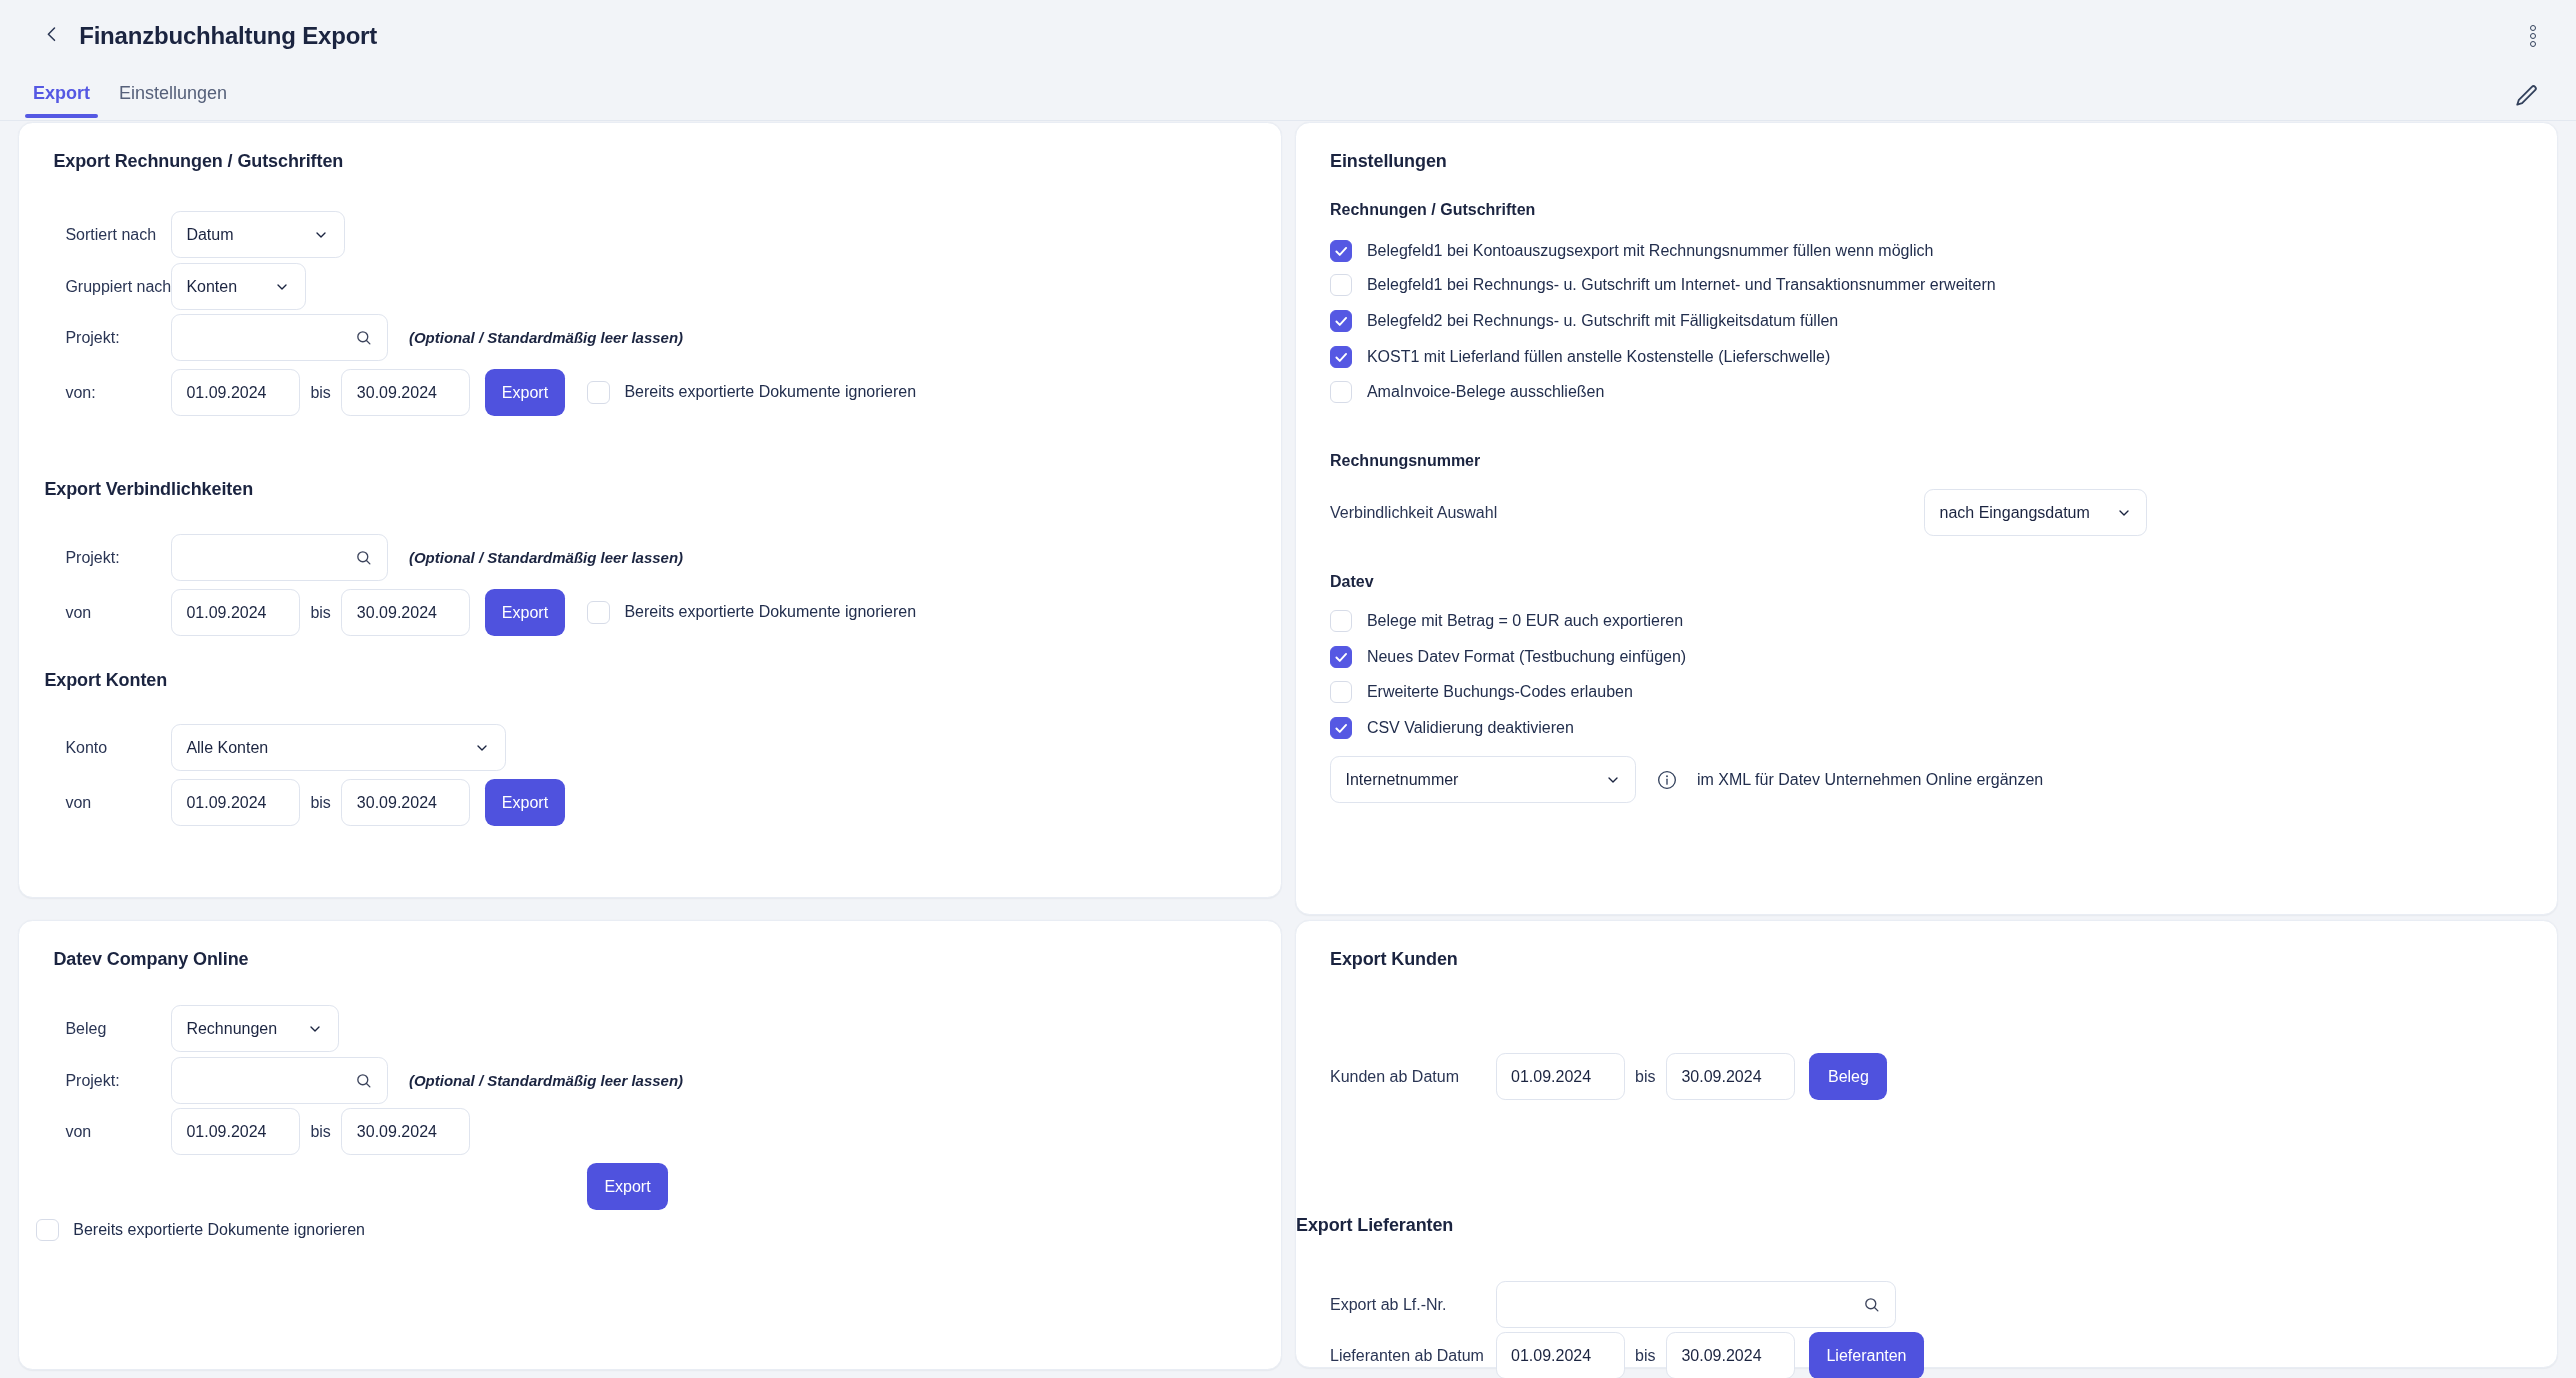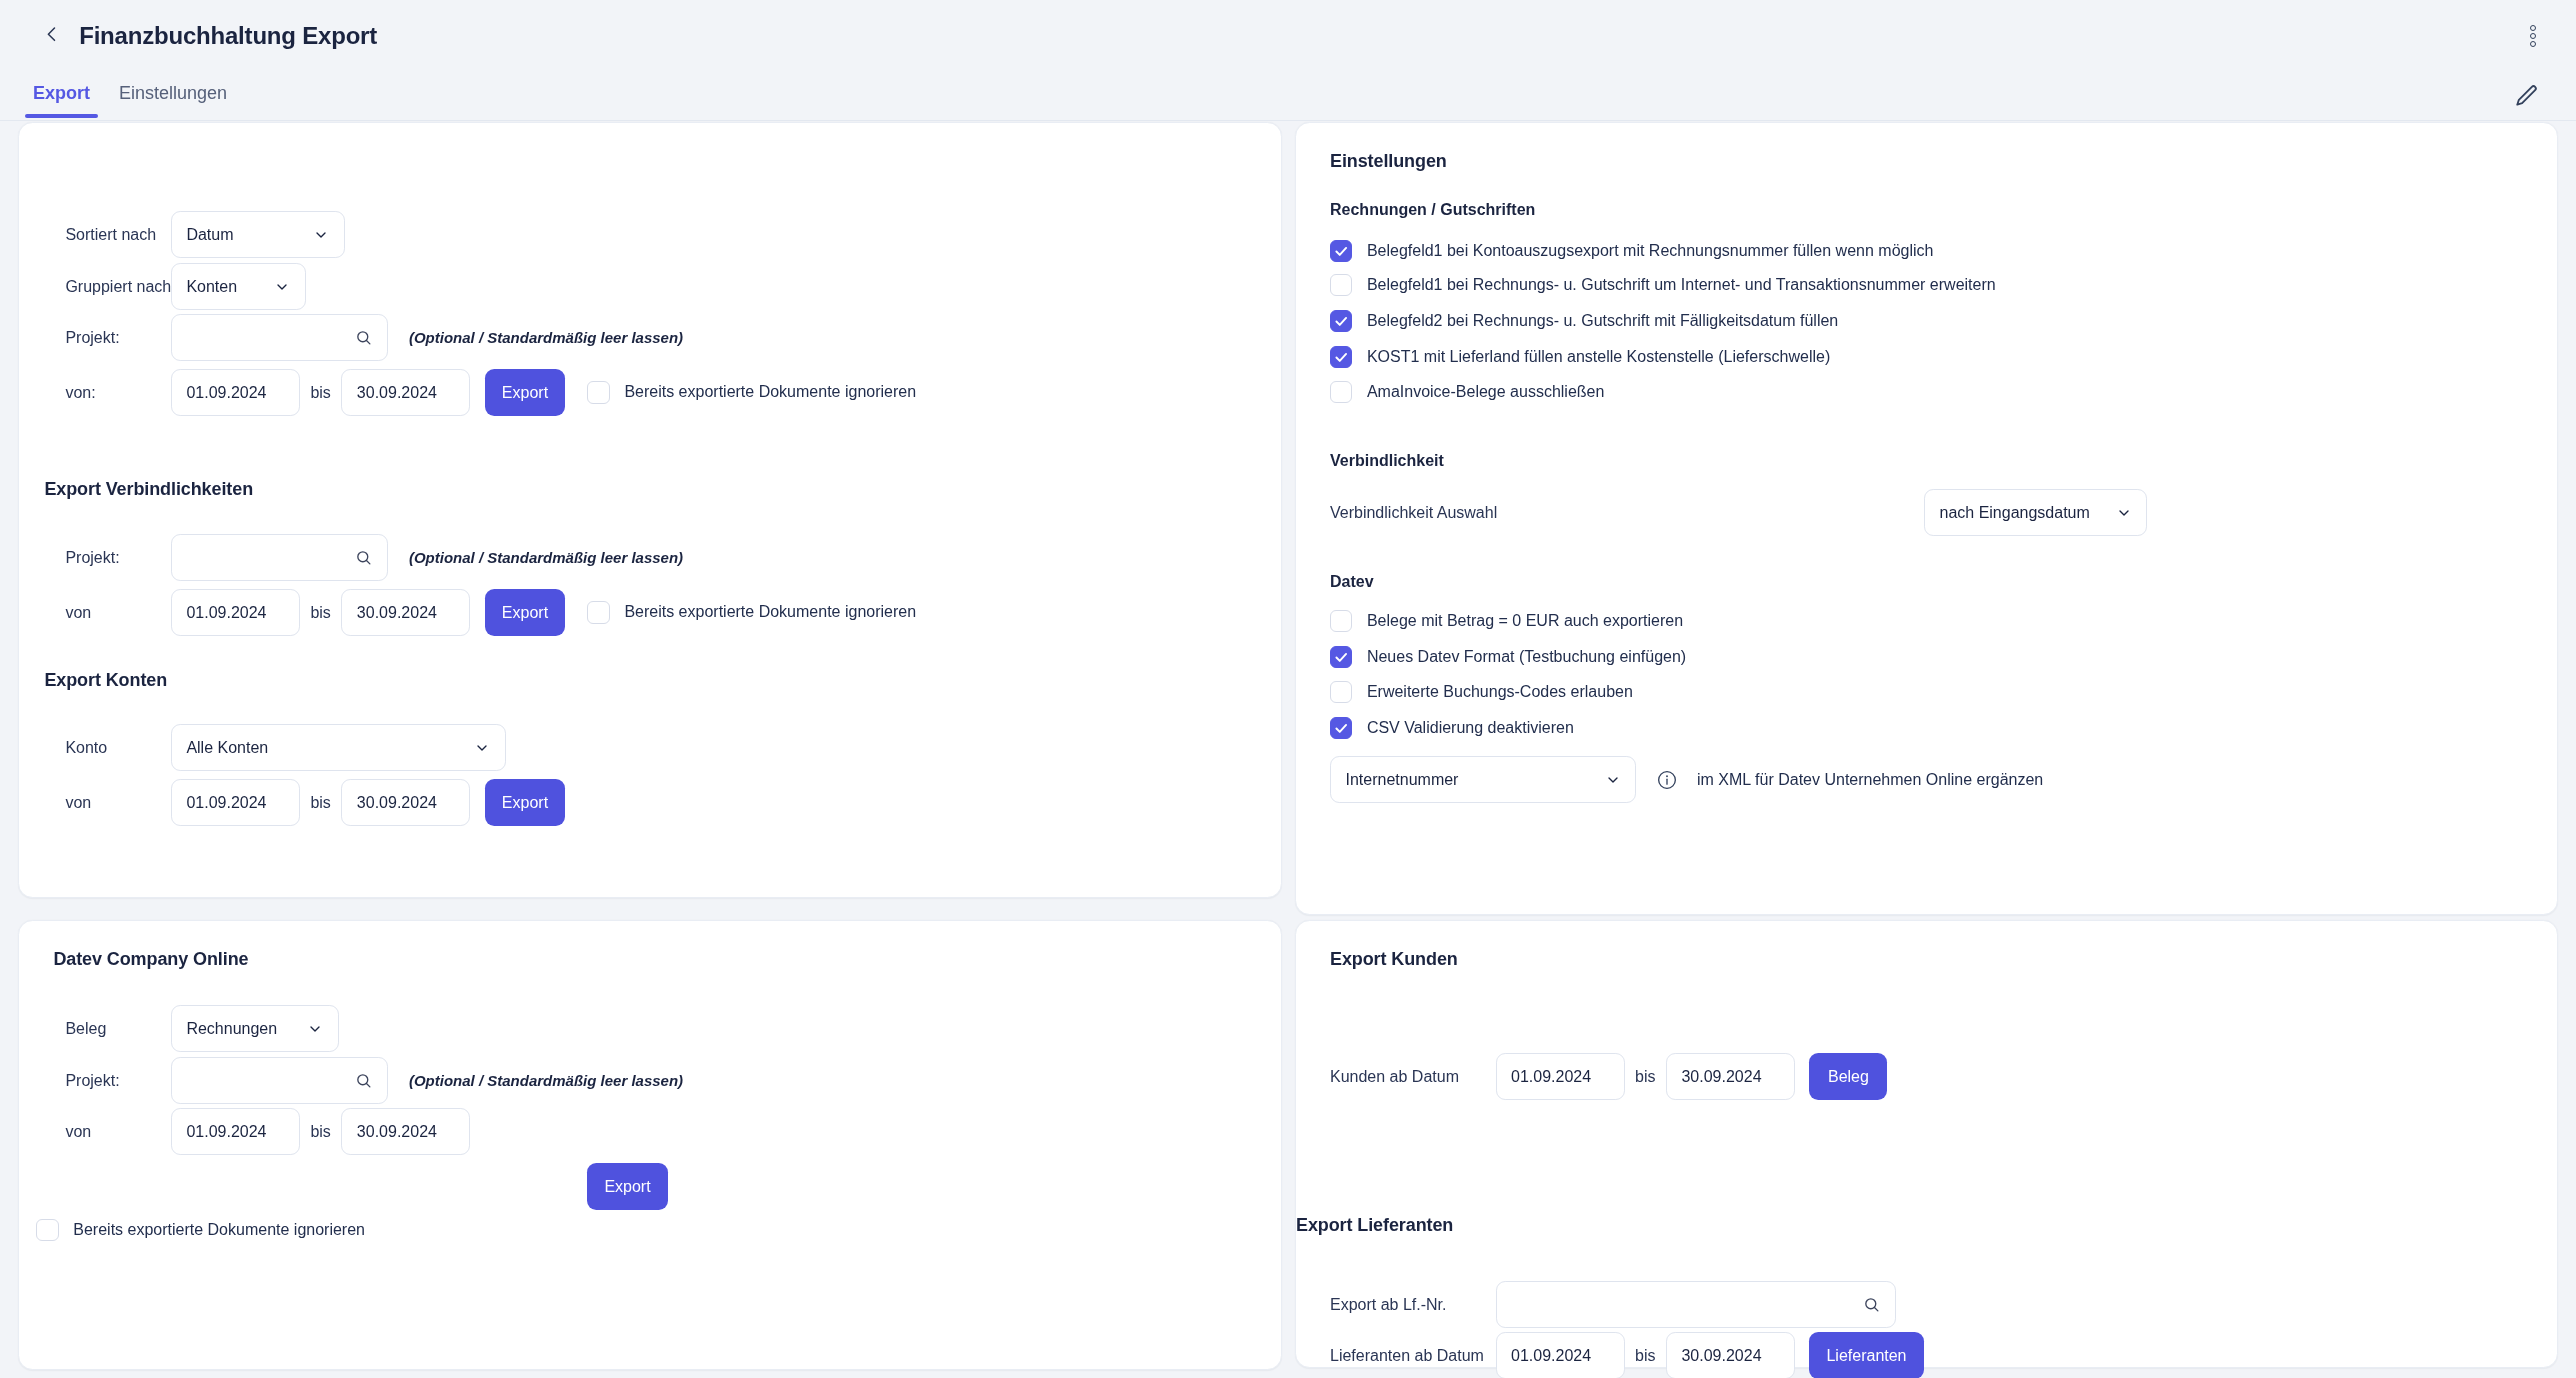--- a/index.html
+++ b/index.html
@@ -173,20 +173,21 @@
         <path d="M16.5 3.5a2.12 2.12 0 0 1 3 3L7.5 18.5 3 20l1.5-4.5L16.5 3.5z"></path>
       </svg>
     </div>
   </div>
 
   <div class="grid">
 
     <div class="panel" id="panel-export">
       <div class="panel-inner">
 
+        <div class="section-title">Export Rechnungen / Gutschriften</div>
 
         <div class="row abs" style="left:46px; top:88px;">
           <div class="lbl" style="width:89px;">Sortiert nach</div>
           <div class="ctrl select" style="width:174px; margin-left:16.5px;gap:19px;">
             <span>Datum</span>
             <span class="chev">
               <svg viewBox="0 0 24 24" fill="none" stroke="#1b2440" stroke-width="2" stroke-linecap="round" stroke-linejoin="round">
                   <polyline points="6 9 12 15 18 9"></polyline>
                 </svg>
             </span>
@@ -347,21 +348,21 @@
           <div class="cb-label">KOST1 mit Lieferland füllen anstelle Kostenstelle (Lieferschwelle)</div>
         </div>
 
         <div class="cb-row abs" style="left:34px; top:258px;">
           <div class="cb">
             
           </div>
           <div class="cb-label">AmaInvoice-Belege ausschließen</div>
         </div>
 
-        <div class="sub-title abs" style="left:34px; top:329px;">Verbindlichkeit</div>
+        <div class="sub-title abs" style="left:34px; top:329px;">Rechnungsnummer</div>
 
         <div class="row abs" style="left:34px; top:366px; width:1159px;">
           <div class="lbl">Verbindlichkeit Auswahl</div>
           <div class="ctrl select" style="width:223px; margin-left:auto; margin-right:342px;">
             <span>nach Eingangsdatum</span>
             <span class="chev">
               <svg viewBox="0 0 24 24" fill="none" stroke="#1b2440" stroke-width="2" stroke-linecap="round" stroke-linejoin="round">
                   <polyline points="6 9 12 15 18 9"></polyline>
                 </svg>
             </span>

